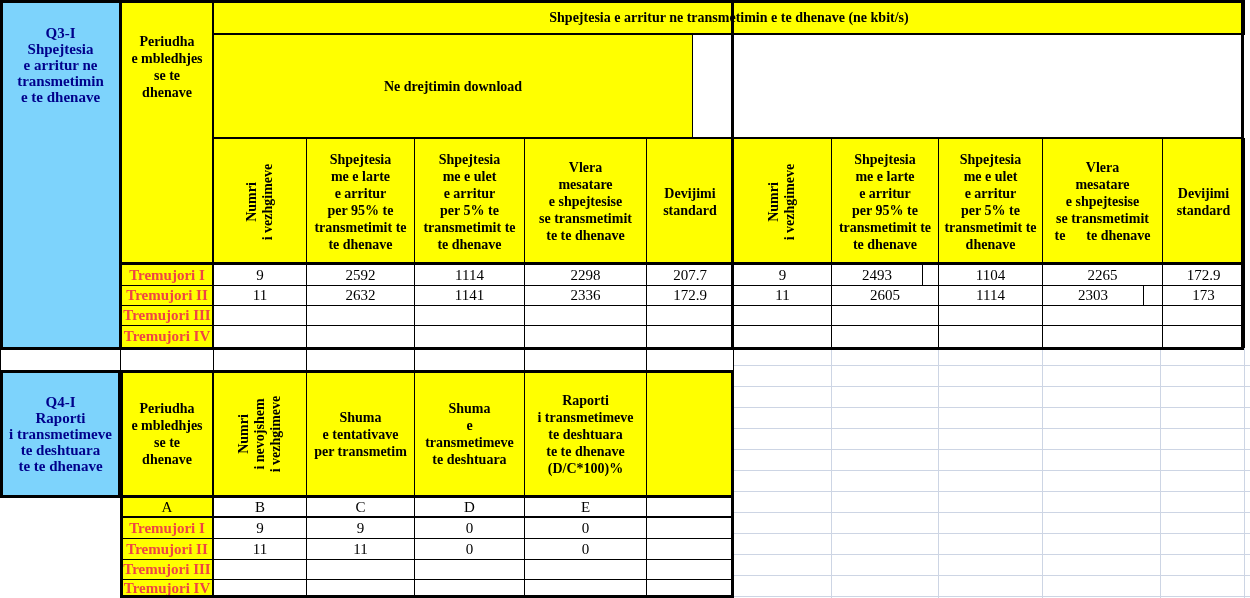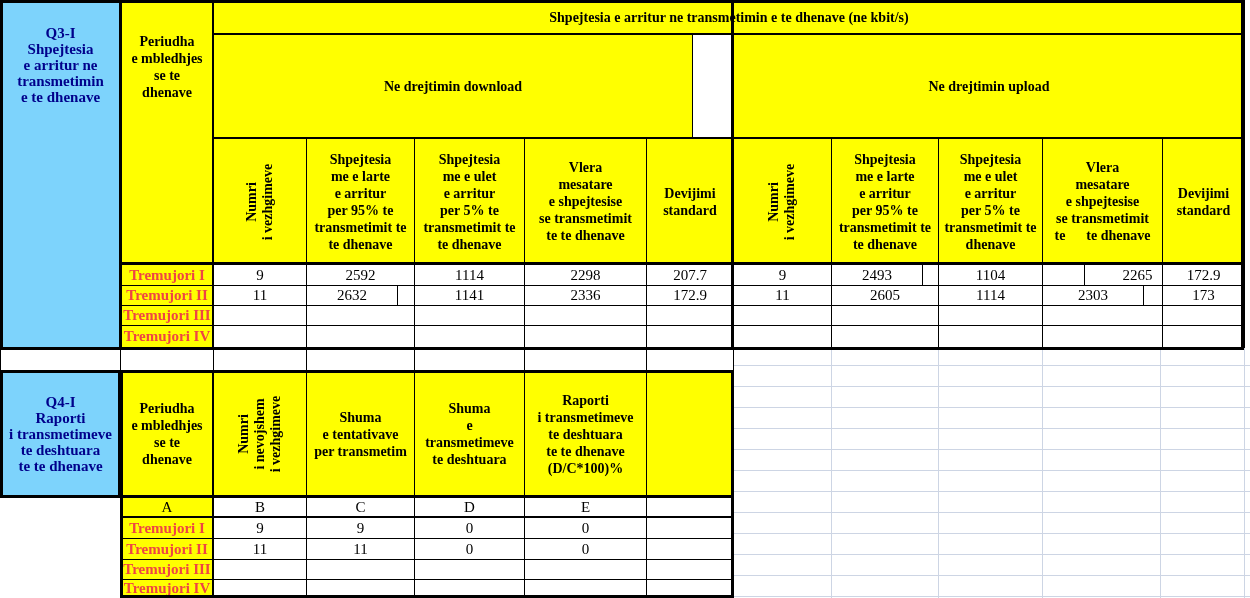--- a/index.html
+++ b/index.html
@@ -51,21 +51,20 @@
 
   <div class="cell yellow hdr topalign" style="left:120px;top:0;width:94px;height:265px;padding-top:32px">Periudha
 e mbledhjes
 se te
 dhenave</div>
 
   <div class="cell yellow hdr" style="left:213px;top:0;width:1032px;height:35px">Shpejtesia e arritur ne transmetimin e te dhenave (ne kbit/s)</div>
 
   <div class="cell yellow hdr" style="left:213px;top:34px;width:480px;height:105px">Ne drejtimin download</div>
 
-  <div class="cell yellow hdr" style="left:733px;top:34px;width:512px;height:105px">Ne drejtimin upload</div>
 
   <div class="cell yellow" style="left:213px;top:138px;width:94px;height:127px">
     <span class="vtext">Numri
 i vezhgimeve</span>
   </div>
   <div class="cell yellow hdr" style="left:306px;top:138px;width:109px;height:127px">Shpejtesia
 me e larte
 e arritur
 per 95% te
 transmetimit te
@@ -114,25 +113,25 @@
   <div class="cell yellow rowlabel" style="left:120px;top:325px;width:94px;height:23px">Tremujori IV</div>
 
   <div class="cell data" style="left:213px;top:264px;width:94px;height:22px">9</div>
   <div class="cell data" style="left:306px;top:264px;width:109px;height:22px">2592</div>
   <div class="cell data" style="left:414px;top:264px;width:111px;height:22px">1114</div>
   <div class="cell data" style="left:524px;top:264px;width:123px;height:22px">2298</div>
   <div class="cell data" style="left:646px;top:264px;width:88px;height:22px">207.7</div>
   <div class="cell data" style="left:733px;top:264px;width:99px;height:22px">9</div>
   <div class="cell data" style="left:831px;top:264px;width:92px;height:22px">2493</div>
   <div class="cell data" style="left:938px;top:264px;width:105px;height:22px">1104</div>
-  <div class="cell data" style="left:1084px;top:264px;width:107px;height:22px">2265</div>
+  <div class="cell data" style="left:1042px;top:264px;width:121px;height:22px">2265</div>
   <div class="cell data" style="left:1162px;top:264px;width:83px;height:22px">172.9</div>
 
   <div class="cell data" style="left:213px;top:285px;width:94px;height:21px">11</div>
-  <div class="cell data" style="left:306px;top:285px;width:92px;height:21px">2632</div>
+  <div class="cell data" style="left:306px;top:285px;width:109px;height:21px">2632</div>
   <div class="cell data" style="left:414px;top:285px;width:111px;height:21px">1141</div>
   <div class="cell data" style="left:524px;top:285px;width:123px;height:21px">2336</div>
   <div class="cell data" style="left:646px;top:285px;width:88px;height:21px">172.9</div>
   <div class="cell data" style="left:733px;top:285px;width:99px;height:21px">11</div>
   <div class="cell data" style="left:831px;top:285px;width:108px;height:21px">2605</div>
   <div class="cell data" style="left:938px;top:285px;width:105px;height:21px">1114</div>
   <div class="cell data" style="left:1042px;top:285px;width:102px;height:21px">2303</div>
   <div class="cell data" style="left:1162px;top:285px;width:83px;height:21px">173</div>
 
   <div class="cell data" style="left:213px;top:305px;width:94px;height:21px"></div>

